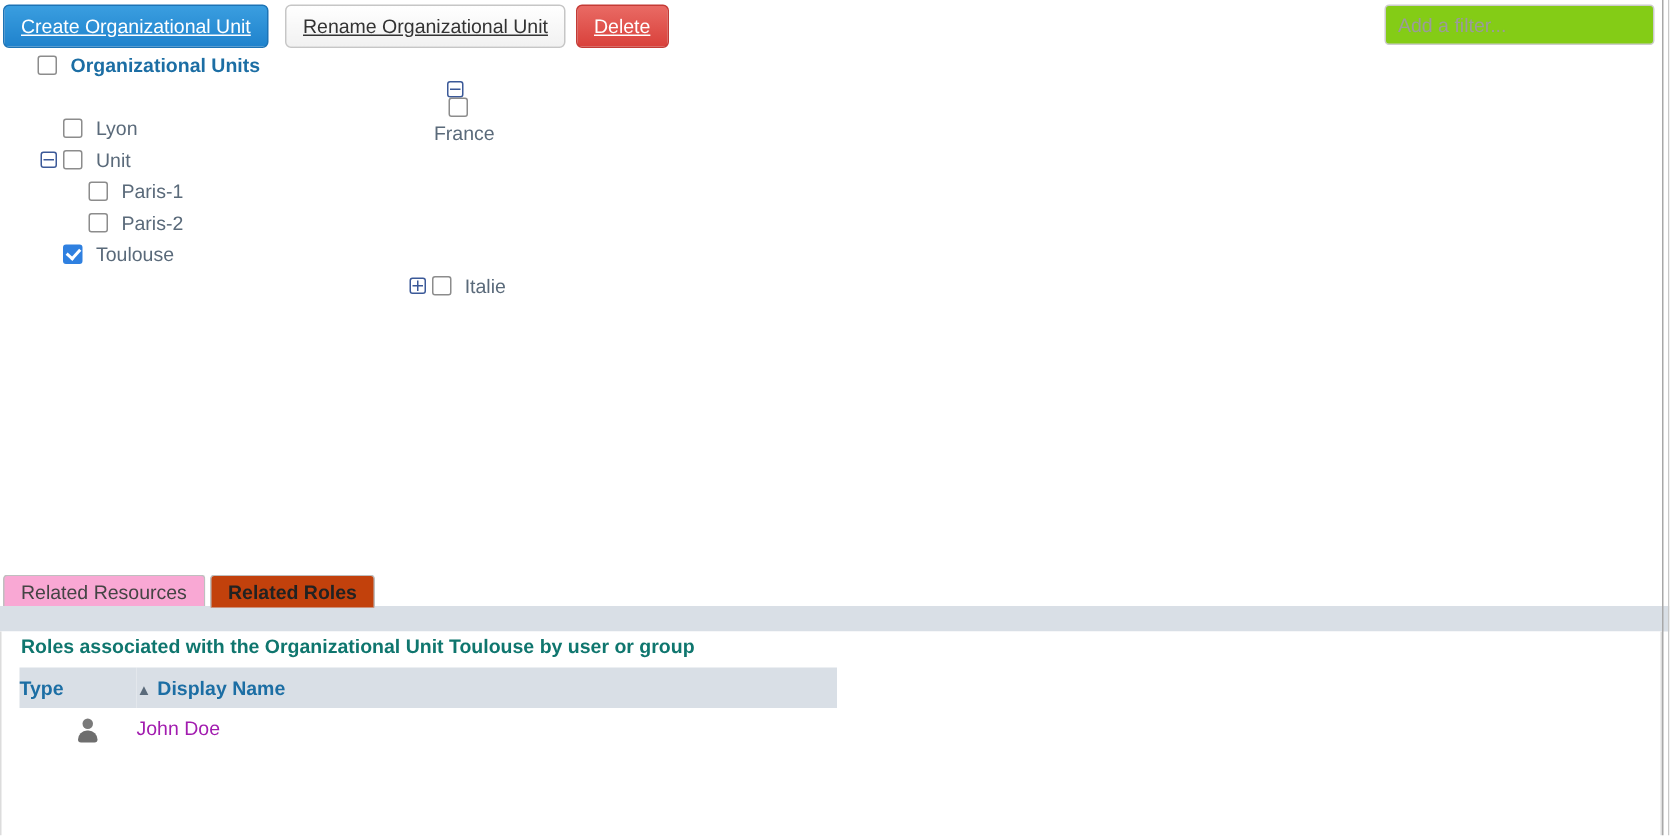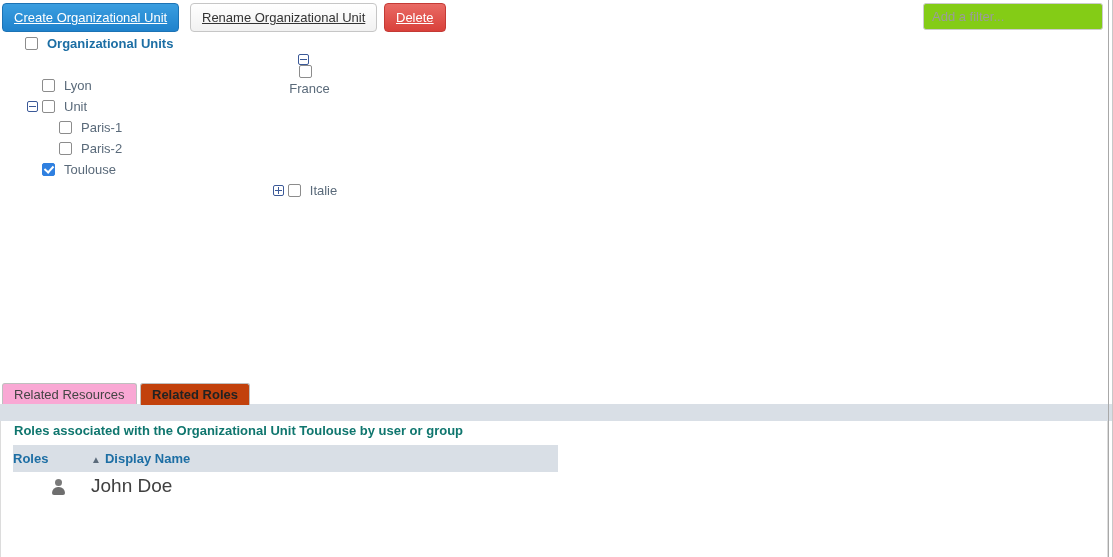--- a/index.html
+++ b/index.html
@@ -244,22 +244,22 @@
   }
   th.col-type { width: 78px; padding-left: 2px; }
   th.col-name { padding-left: 0; }
   .sort-arrow {
     color: #5b6b7b;
     font-size: 10px;
     margin-right: 4px;
   }
   #roles-table tbody td {
     height: 27px;
-    font-size: 19px;
-    color: #404040;
+    font-size: 13px;
+    color: #a21caf;
     padding: 0;
     vertical-align: middle;
   }
   td.cell-type { padding-left: 2px; }
   td.cell-name { padding-left: 0; }
   .user-icon {
     display: inline-block;
     width: 15px;
     height: 15px;
     position: relative;
@@ -361,21 +361,21 @@
     <div class="tab active">Related Roles</div>
   </div>
   <div id="tab-band"></div>
 
   <div id="panel-body">
     <div id="panel-heading">Roles associated with the Organizational Unit Toulouse by user or group</div>
 
     <table id="roles-table">
       <thead>
         <tr>
-          <th class="col-type">Roles</th>
+          <th class="col-type">Type</th>
           <th class="col-name">
             <span class="sort-arrow">▲</span><span>Display Name</span>
           </th>
         </tr>
       </thead>
       <tbody>
           <tr>
             <td class="cell-type"><span class="user-icon"></span></td>
             <td class="cell-name">John Doe</td>
           </tr>

